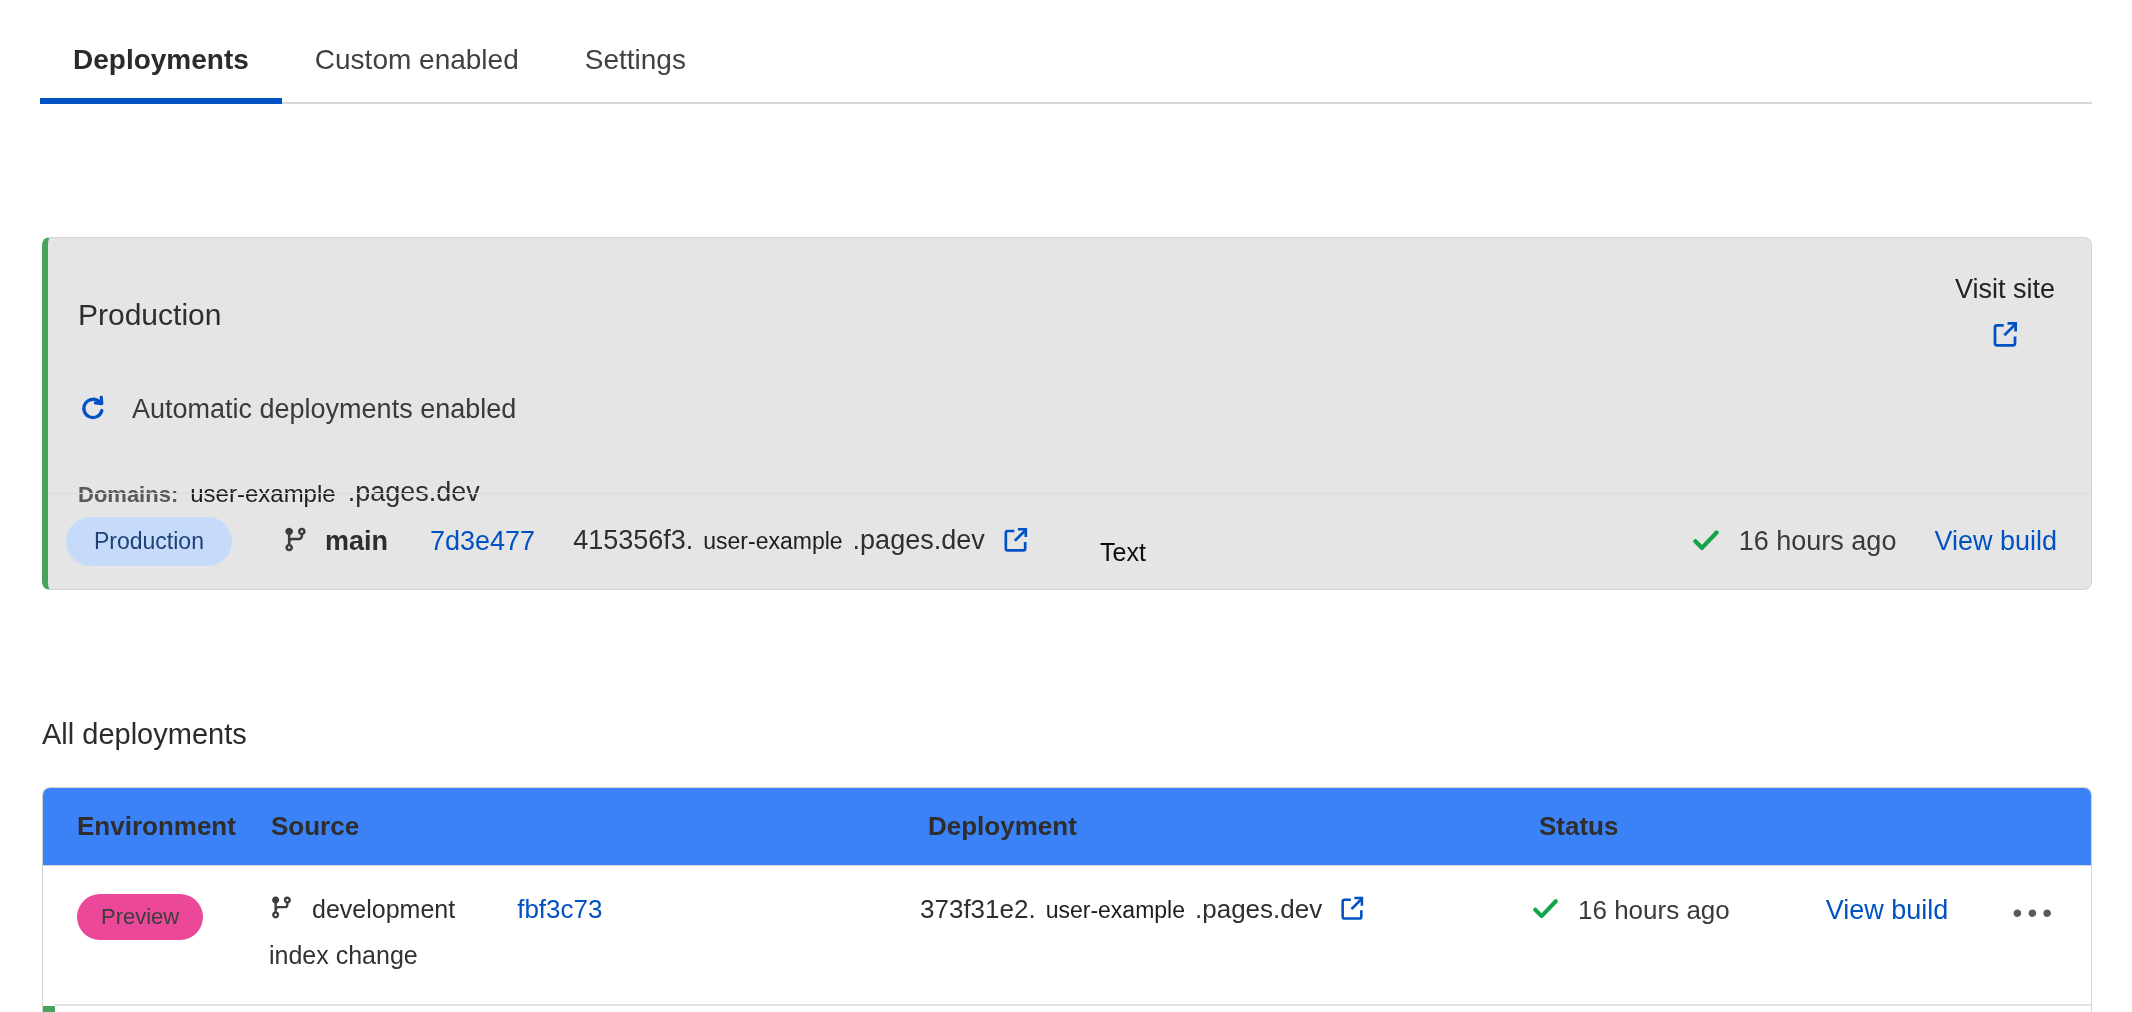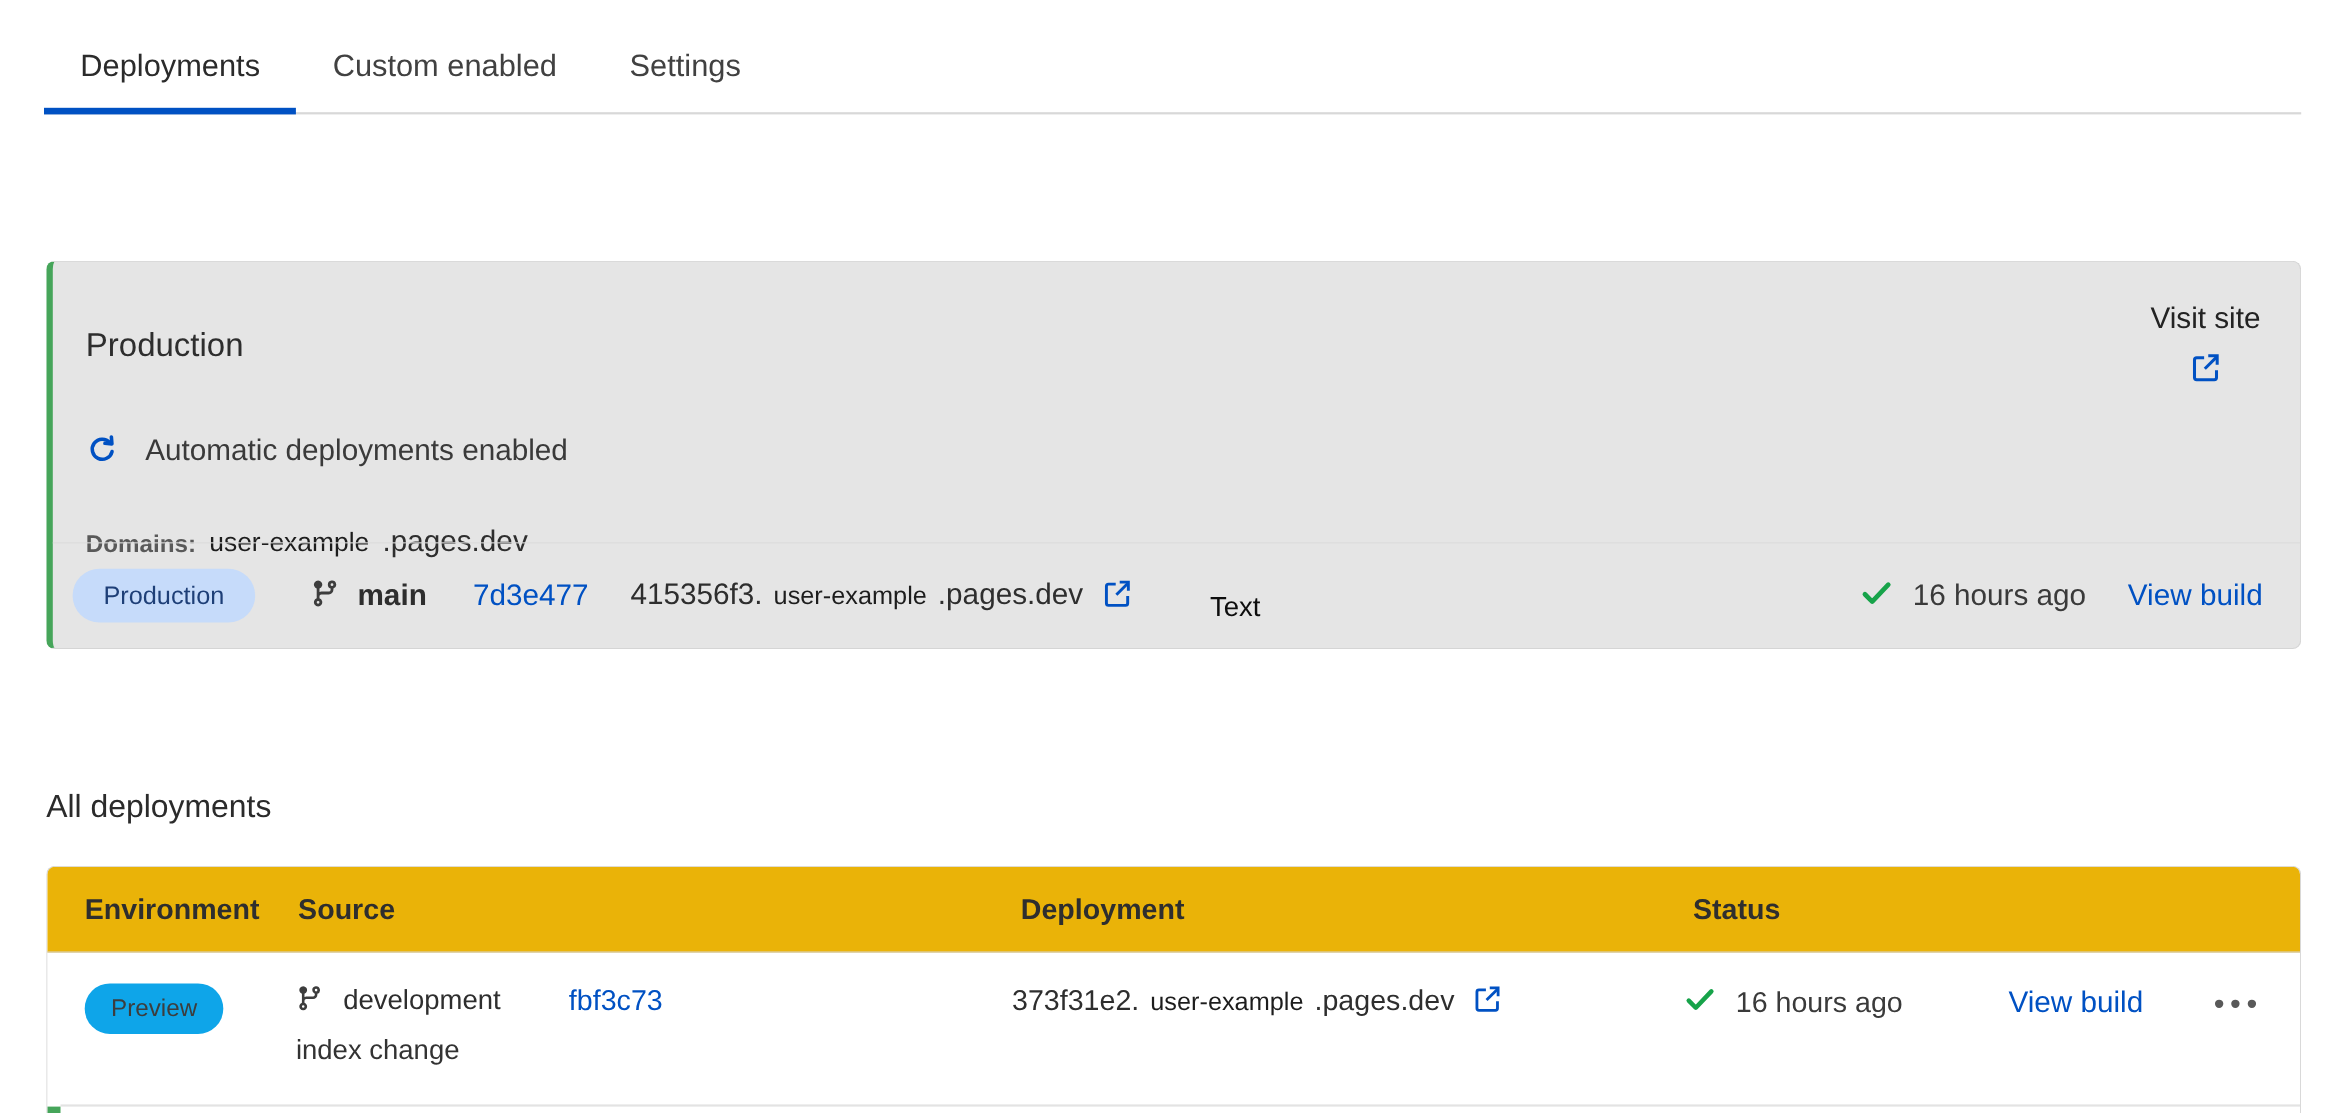--- a/index.html
+++ b/index.html
@@ -15,21 +15,21 @@
   .tabbar {
     position:absolute; top:0; left:40px; right:40px; height:104px;
     display:flex; align-items:stretch;
     border-bottom:2px solid #d8d8d8;
   }
   .tab {
     display:flex; align-items:center; padding:0 33px;
     font-size:28px; color:#414141; cursor:pointer; position:relative;
     margin-top:18px;
   }
-  .tab.active { font-weight:400; color:#2b2b2b; }
+  .tab.active { font-weight:700; color:#2b2b2b; }
   .tab.active::after {
     content:""; position:absolute; left:0; right:0; bottom:-2px;
     height:6px; background:#0051c3;
   }
   
   .prod-card {
     position:absolute; left:42px; top:237px; width:2050px; height:353px;
     background:#e5e5e5; border:1px solid #d5d5d5; border-left:6px solid #46a55a;
     border-radius:8px;
   }
@@ -45,21 +45,21 @@
   .card-footer {
     position:absolute; left:0; right:0; bottom:0; height:96px;
     border-top:1px solid #dcdcdc;
     display:flex; align-items:center; padding:0 34px 0 18px;
   }
   .pill {
     display:inline-flex; align-items:center; justify-content:center;
     border-radius:999px; font-size:23px; padding:11px 28px; white-space:nowrap;
   }
   .pill.prod { background:#c6dbfa; color:#1e3f77; }
-  .pill.preview { background:#0ea5e9; color:#3d3d3d; font-size:22px; padding:10px 24px; }
+  .pill.preview { background:#ec4899; color:#3d3d3d; font-size:22px; padding:10px 24px; }
   .branch-group { display:flex; align-items:center; gap:16px; margin-left:50px; }
   .branch-name { font-size:27px; font-weight:700; color:#2e2e2e; }
   .link { color:#0051c3; cursor:pointer; text-decoration:none; }
   .commit-link { font-size:27px; margin-left:42px; }
   .url-group { display:flex; align-items:baseline; gap:10px; margin-left:38px; }
   .url-prefix, .url-suffix { font-size:27px; color:#2e2e2e; }
   .url-name { font-size:23px; color:#1d1d1d; }
   .ext-icon { align-self:center; margin-left:6px; cursor:pointer; }
   .spacer { flex:1; }
   .status-group { display:flex; align-items:center; gap:18px; }
@@ -73,21 +73,21 @@
     position:absolute; left:42px; top:718px;
     font-size:29px; color:#2b2b2b; font-weight:400;
   }
   .deploy-table {
     position:absolute; left:42px; top:787px; width:2050px; height:225px;
     border:1px solid #d5d5d5; border-bottom:none;
     border-radius:8px 8px 0 0; background:#fff; overflow:hidden;
   }
   .thead {
     display:grid; grid-template-columns:196px 657px 611px 1fr;
-    height:78px; align-items:center; background:#eab308;
+    height:78px; align-items:center; background:#3b82f6;
     border-bottom:1px solid #d5d5d5;
     font-size:26px; font-weight:700; color:#2e2e2e;
   }
   .th { padding-left:32px; }
   .th.env { padding-left:34px; }
   .trow {
     display:grid; grid-template-columns:196px 657px 611px 1fr;
     align-items:start; padding-top:28px;
   }
   .cell-env { padding-left:34px; }

